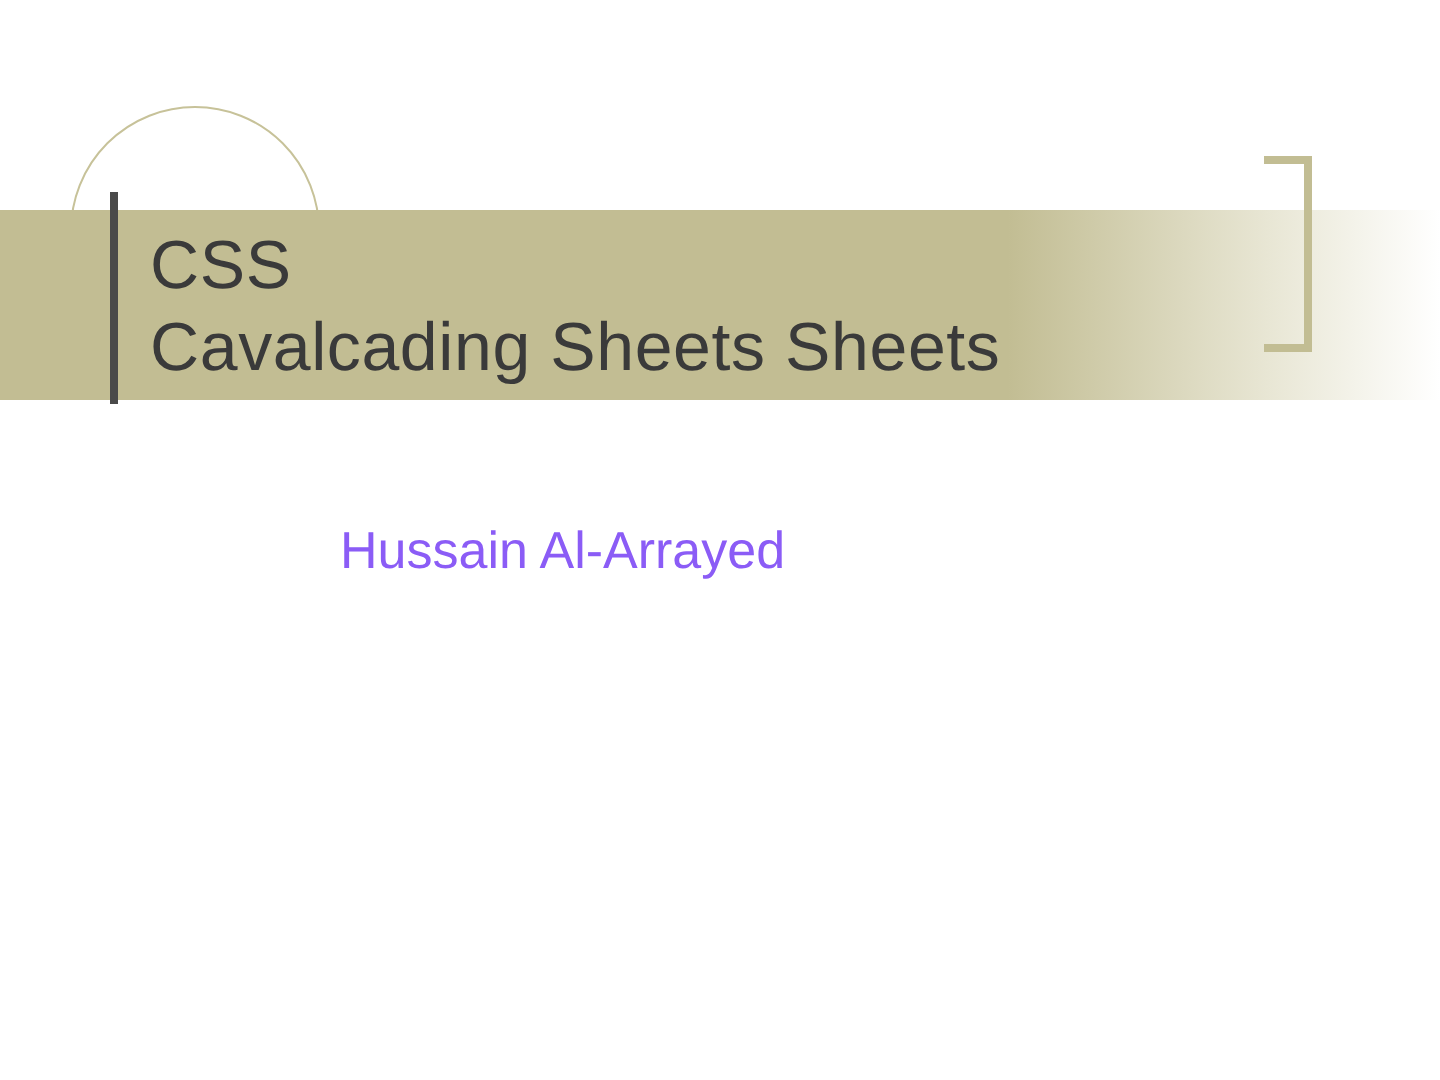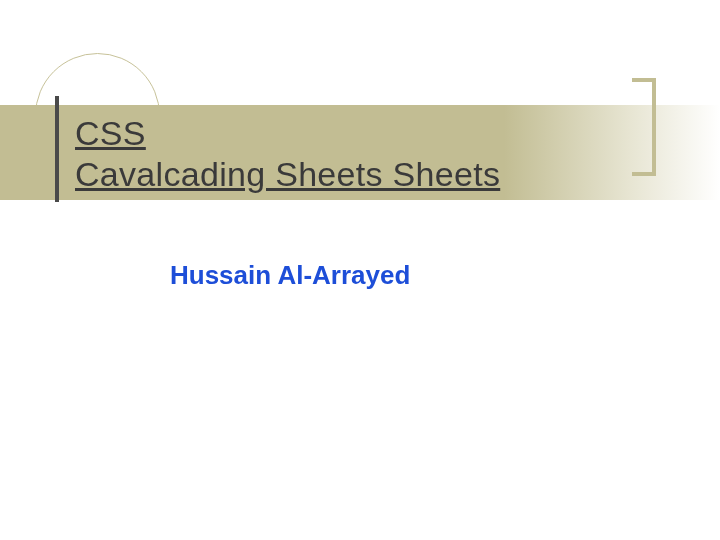--- a/index.html
+++ b/index.html
@@ -60,29 +60,28 @@
     }
     .title-text {
       position: absolute;
       left: 75px;
       top: 113px;
       color: #3a3a3a;
       font-size: 34px;
       font-weight: 400;
       line-height: 1.2;
       letter-spacing: 0.3px;
-      text-decoration: underline;
     }
     .subtitle {
       position: absolute;
       left: 170px;
       top: 260px;
-      color: #1d4ed8;
+      color: #8b5cf6;
       font-size: 26px;
-      font-weight: 700;
+      font-weight: 400;
     }
   </style>
 </head>
 <body>
 
 <div class="circle"></div>
 <div class="title-band"></div>
 <div class="bracket-v"></div>
 <div class="bracket-top"></div>
 <div class="bracket-bot"></div>

